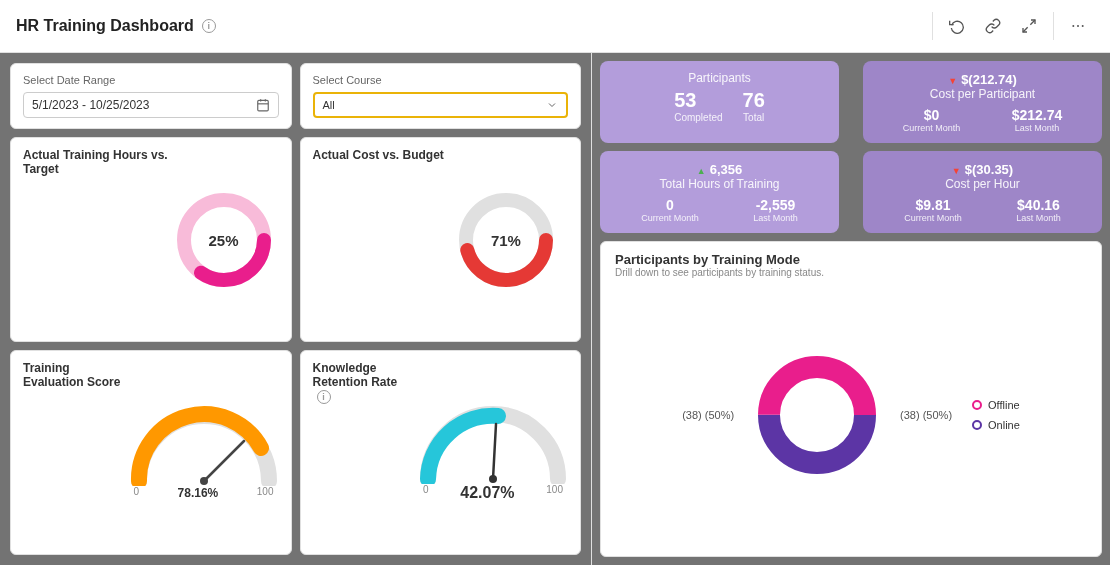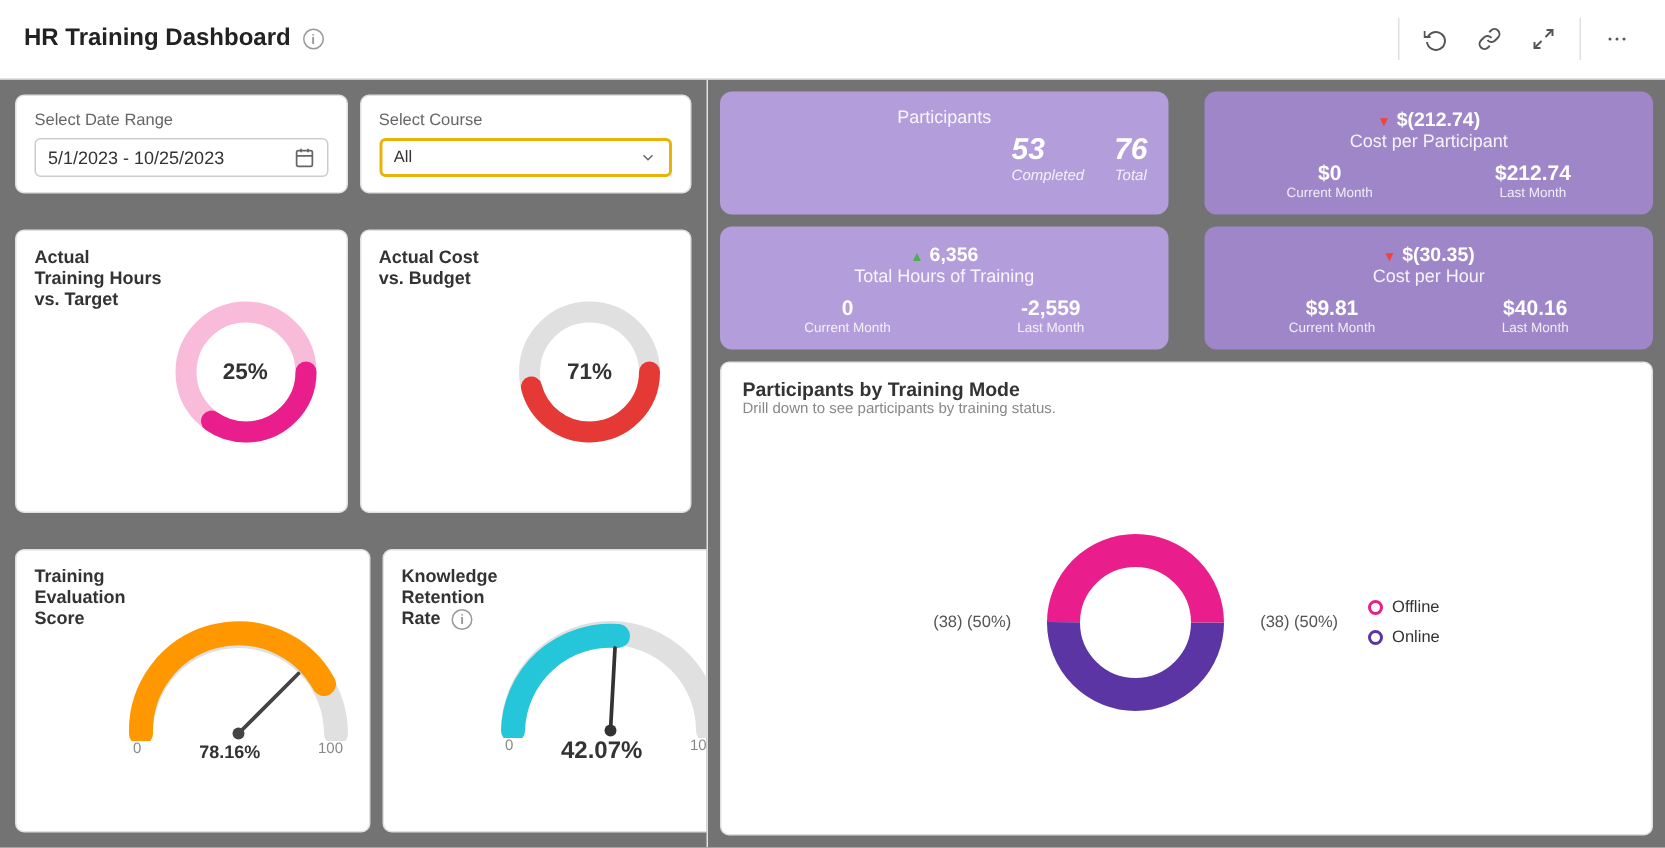--- a/index.html
+++ b/index.html
@@ -11,21 +11,21 @@
     .header { display: flex; align-items: center; justify-content: space-between; padding: 10px 16px; border-bottom: 1px solid #e0e0e0; background: #fff; }
     .header-title { font-size: 16px; font-weight: 600; color: #222; display: flex; align-items: center; gap: 8px; }
     .header-actions { display: flex; align-items: center; gap: 4px; }
     .header-icon-btn { width: 32px; height: 32px; border: none; background: none; cursor: pointer; display: flex; align-items: center; justify-content: center; color: #555; border-radius: 4px; }
     .header-separator { width: 1px; height: 28px; background: #e0e0e0; margin: 0 4px; }
 
     
     .main { display: flex; flex: 1; overflow: hidden; }
 
     
-    .left-panel { width: 472px; flex-shrink: 0; display: flex; flex-direction: column; padding: 10px; gap: 24px; overflow: hidden; border-right: 1px solid #e0e0e0; }
+    .left-panel { width: 592px; flex-shrink: 0; display: flex; flex-direction: column; padding: 10px; gap: 8px; overflow: hidden; border-right: 1px solid #e0e0e0; }
 
     
     .filter-row { display: flex; gap: 8px; }
     .filter-card { background: #fff; border: 1px solid #e0e0e0; border-radius: 6px; padding: 10px 12px; flex: 1; }
     .filter-label { font-size: 11px; color: #666; margin-bottom: 6px; }
     .date-input { display: flex; align-items: center; justify-content: space-between; border: 1px solid #ccc; border-radius: 4px; padding: 5px 8px; font-size: 12px; color: #333; cursor: pointer; }
     .select-input { display: flex; align-items: center; justify-content: space-between; border: 2px solid #eab308; border-radius: 4px; padding: 5px 8px; font-size: 11px; color: #333; cursor: pointer; }
 
     
     .charts-row { display: flex; gap: 8px; flex: 1; }
@@ -40,21 +40,21 @@
 
     
     .right-panel { flex: 1; display: flex; flex-direction: column; padding: 8px; gap: 8px; overflow: hidden; }
 
     
     .kpi-row { display: flex; gap: 24px; border-radius: 11px; }
     .kpi-card { flex: 1; border-radius: 8px; padding: 10px 14px; color: #fff; min-height: 80px; }
     .kpi-card-light { background: #b39ddb; }
     .kpi-card-medium { background: #9e86c8; }
     .kpi-card-title { font-size: 12px; text-align: center; margin-bottom: 4px; opacity: 0.9; }
-    .kpi-card-main { display: flex; justify-content: flex-end; gap: 20px; align-items: baseline; font-style: italic; }
+    .kpi-card-main { display: flex; justify-content: center; gap: 20px; align-items: baseline; }
     .kpi-value { font-size: 20px; font-weight: 700; }
     .kpi-sublabel { font-size: 10px; text-align: center; opacity: 0.85; }
     .kpi-sub-row { display: flex; justify-content: space-around; margin-top: 6px; }
     .kpi-sub-item { text-align: center; }
     .kpi-sub-value { font-size: 14px; font-weight: 700; }
     .kpi-sub-label { font-size: 9px; opacity: 0.85; }
     .kpi-trend { display: flex; align-items: center; justify-content: center; gap: 4px; font-size: 14px; font-weight: 700; }
     .trend-up { color: #4caf50; }
     .trend-down { color: #f44336; }
     .arrow-up::before { content: '▲'; font-size: 9px; }

